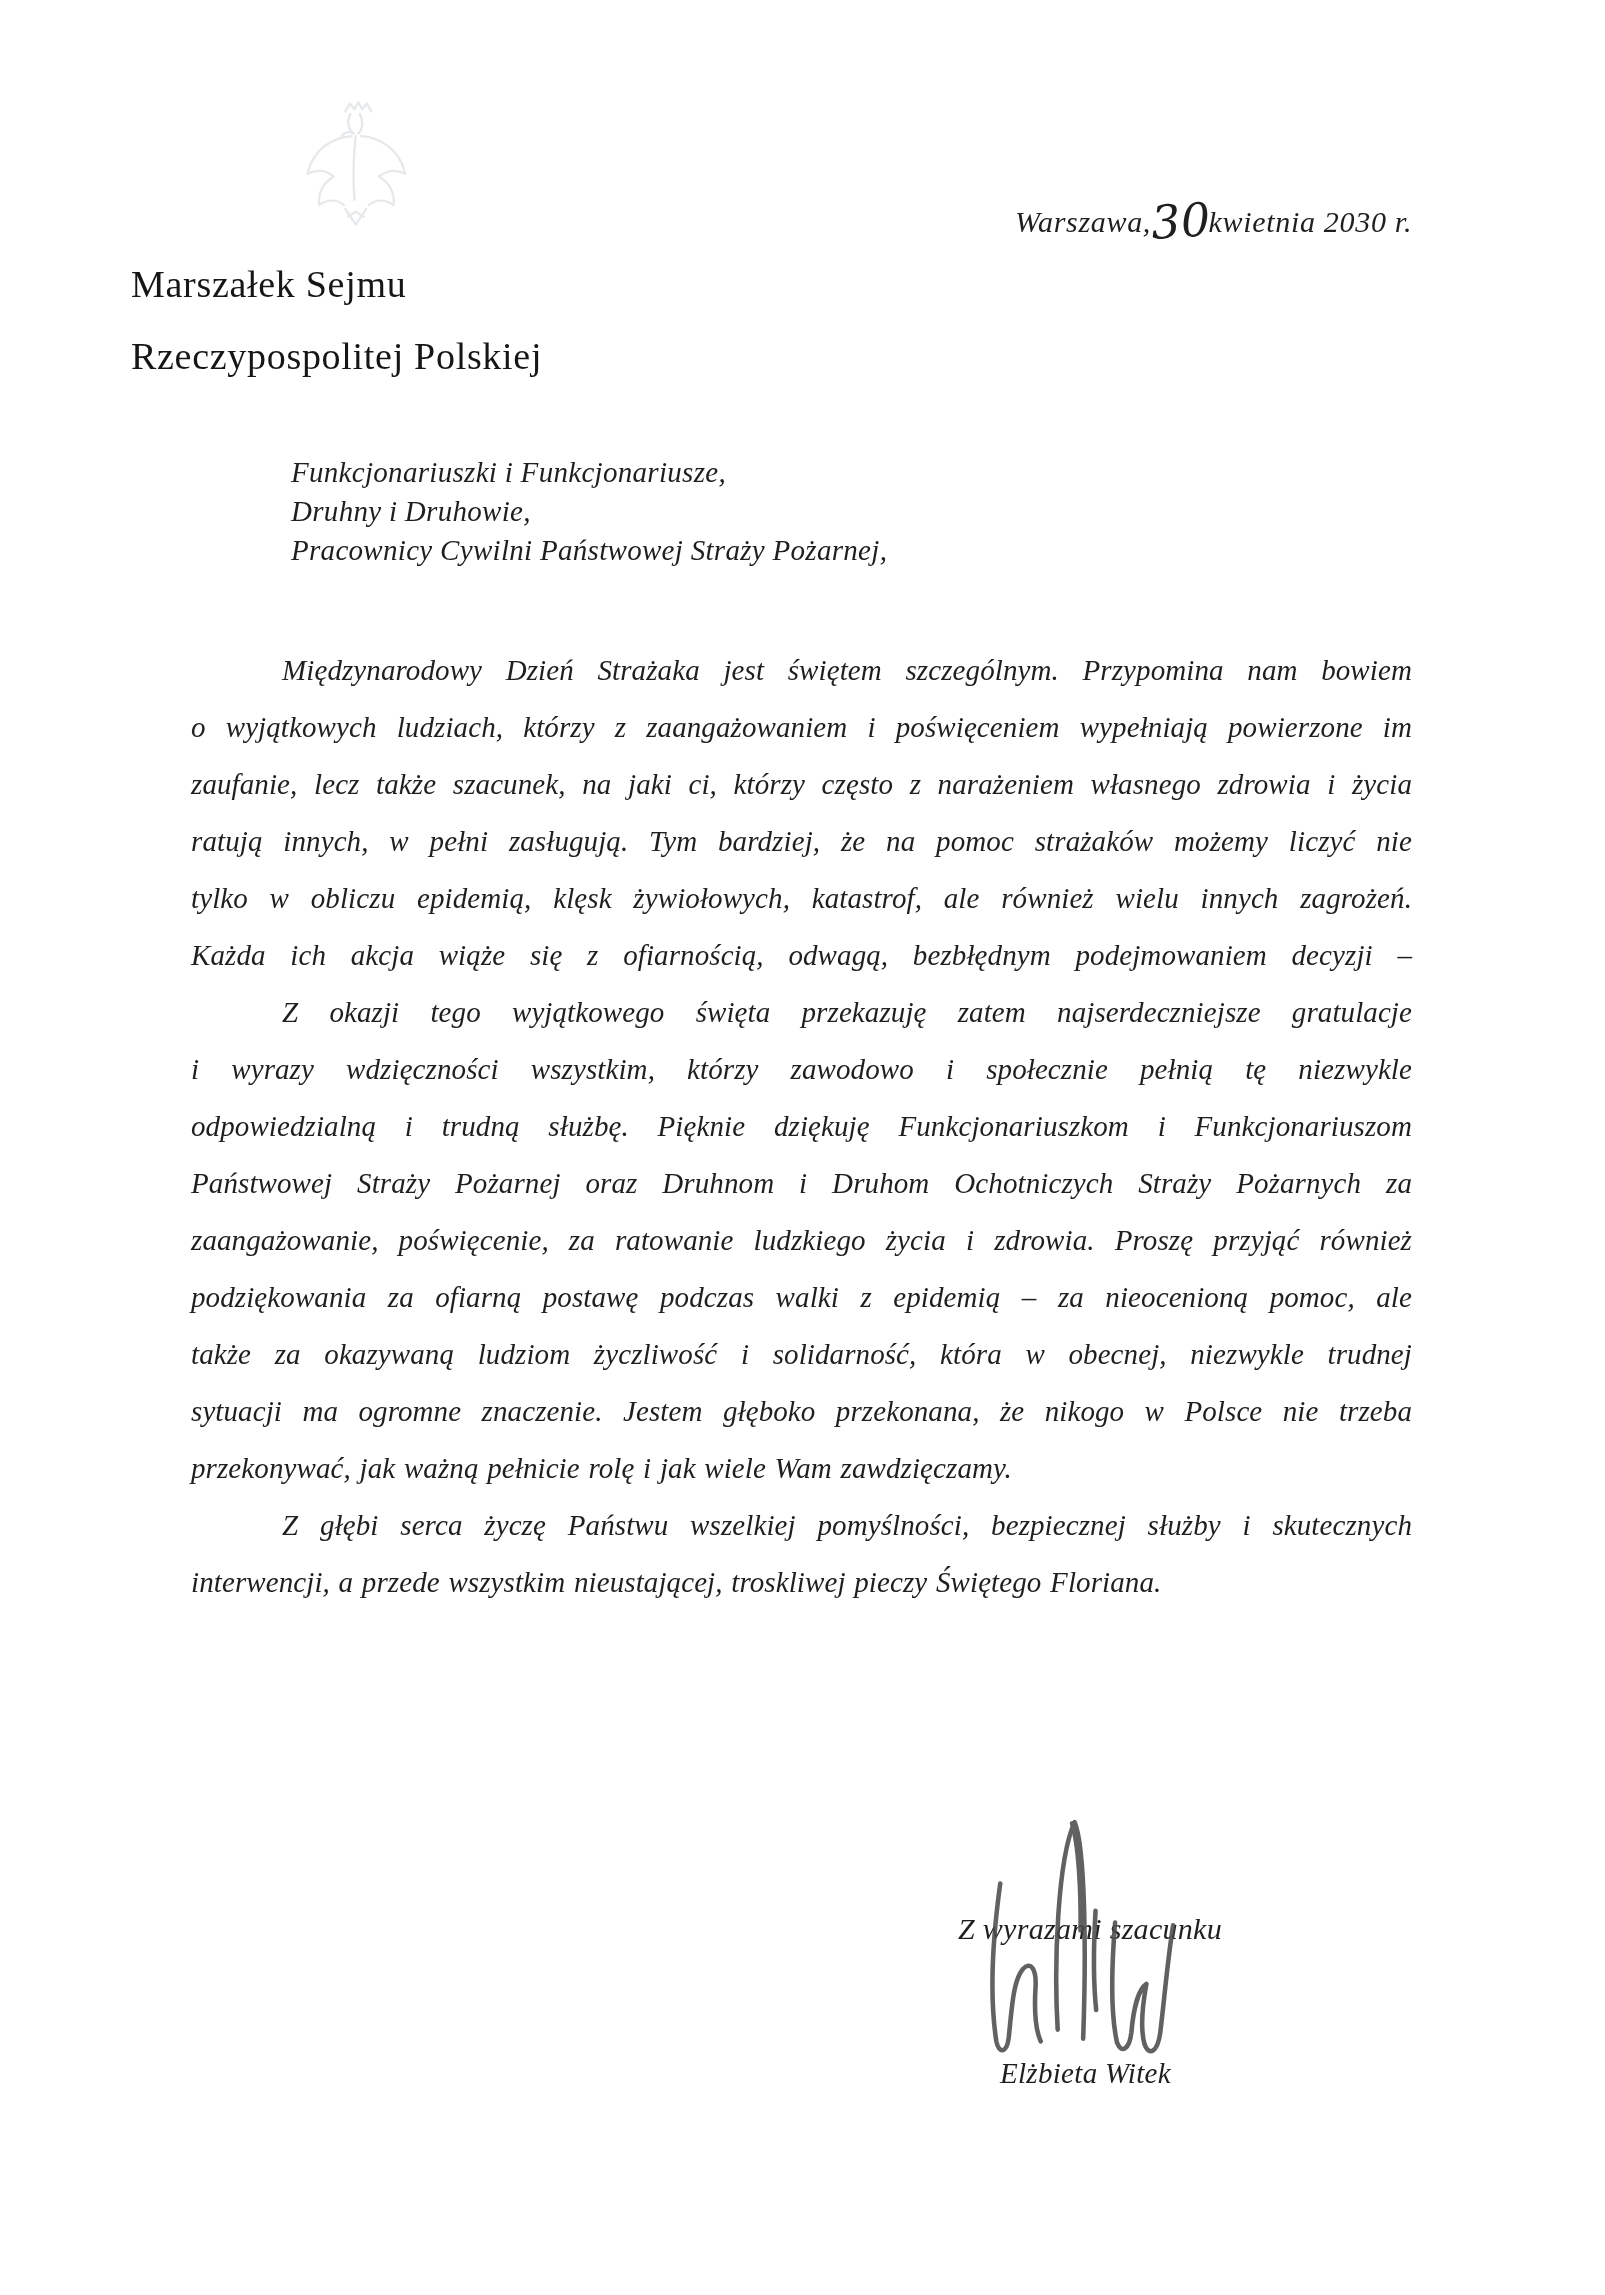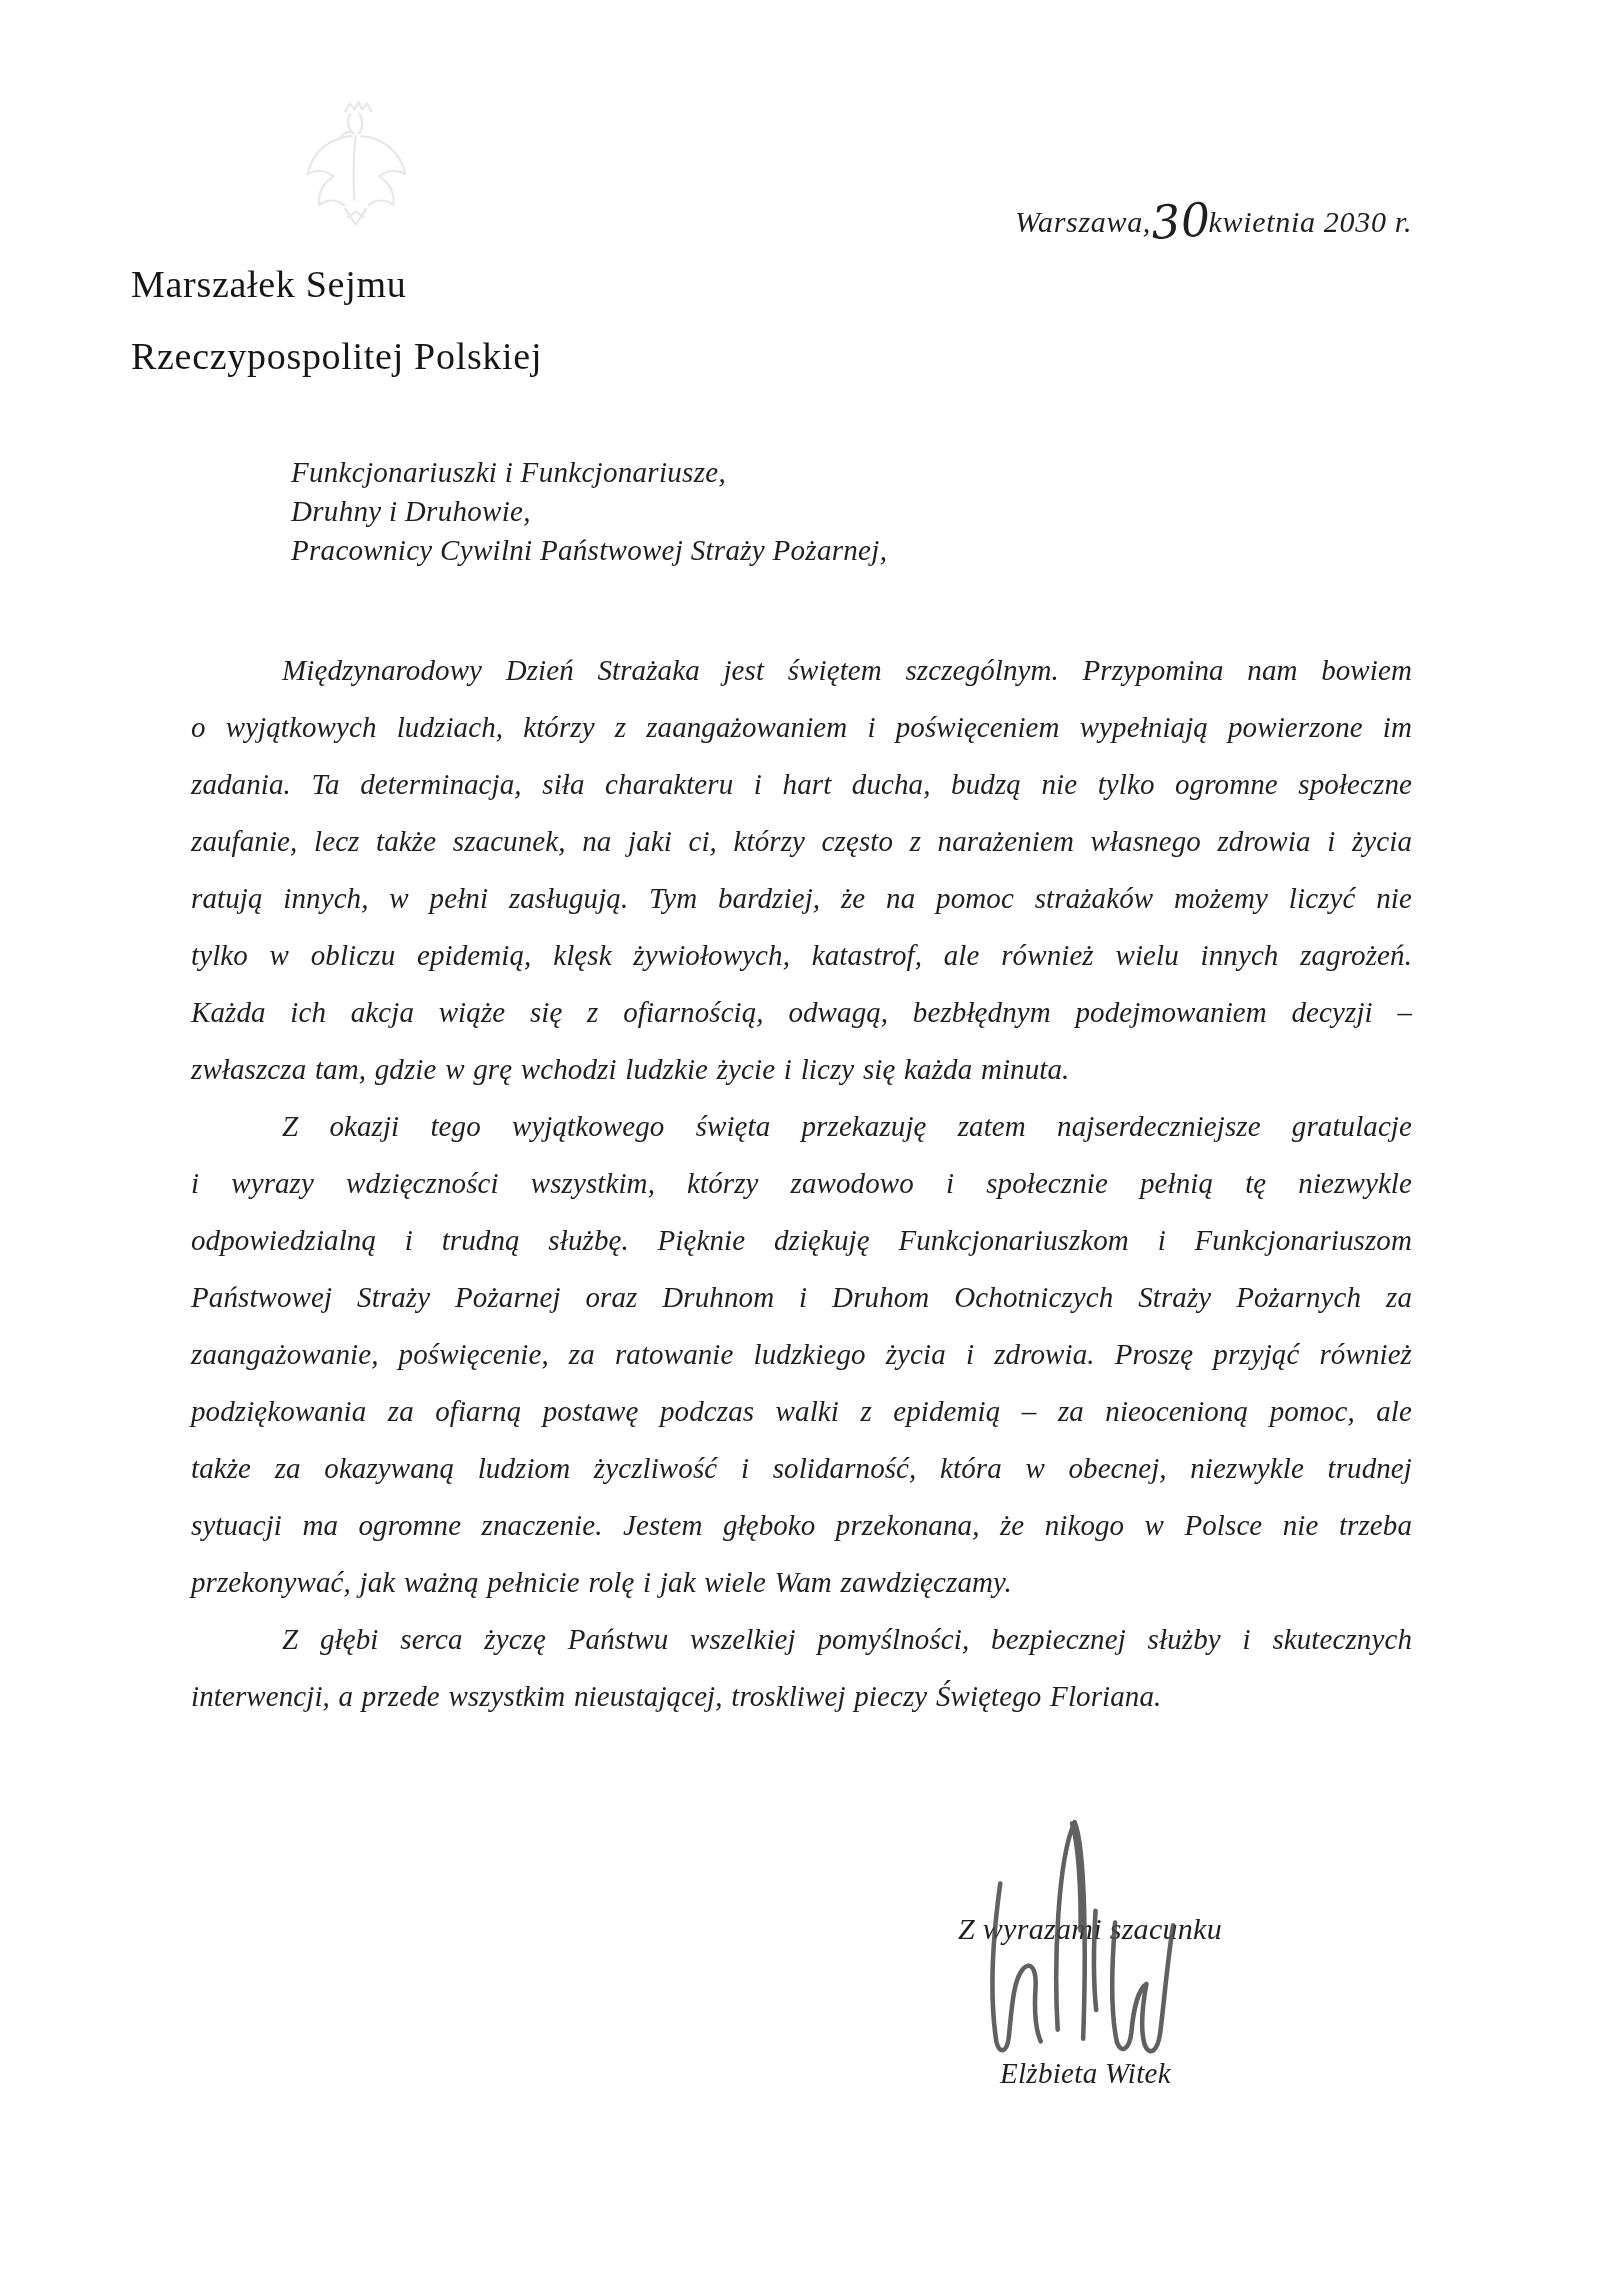--- a/index.html
+++ b/index.html
@@ -106,26 +106,24 @@
 
   <div class="recipients">
     <div>Funkcjonariuszki i Funkcjonariusze,</div>
     <div>Druhny i Druhowie,</div>
     <div>Pracownicy Cywilni Państwowej Straży Pożarnej,</div>
   </div>
 
   <div class="body-text">
     <div class="ln indent">Międzynarodowy Dzień Strażaka jest świętem szczególnym. Przypomina nam bowiem</div>
     <div class="ln">o wyjątkowych ludziach, którzy z zaangażowaniem i poświęceniem wypełniają powierzone im</div>
-    <div class="ln">zadania. Ta determinacja, siła charakteru i hart ducha, budzą nie tylko ogromne społeczne</div>
     <div class="ln">zaufanie, lecz także szacunek, na jaki ci, którzy często z narażeniem własnego zdrowia i życia</div>
     <div class="ln">ratują innych, w pełni zasługują. Tym bardziej, że na pomoc strażaków możemy liczyć nie</div>
     <div class="ln">tylko w obliczu epidemią, klęsk żywiołowych, katastrof, ale również wielu innych zagrożeń.</div>
     <div class="ln">Każda ich akcja wiąże się z ofiarnością, odwagą, bezbłędnym podejmowaniem decyzji –</div>
-    <div class="ln last">zwłaszcza tam, gdzie w grę wchodzi ludzkie życie i liczy się każda minuta.</div>
 
     <div class="ln indent">Z okazji tego wyjątkowego święta przekazuję zatem najserdeczniejsze gratulacje</div>
     <div class="ln">i wyrazy wdzięczności wszystkim, którzy zawodowo i społecznie pełnią tę niezwykle</div>
     <div class="ln">odpowiedzialną i trudną służbę. Pięknie dziękuję Funkcjonariuszkom i Funkcjonariuszom</div>
     <div class="ln">Państwowej Straży Pożarnej oraz Druhnom i Druhom Ochotniczych Straży Pożarnych za</div>
     <div class="ln">zaangażowanie, poświęcenie, za ratowanie ludzkiego życia i zdrowia. Proszę przyjąć również</div>
     <div class="ln">podziękowania za ofiarną postawę podczas walki z epidemią – za nieocenioną pomoc, ale</div>
     <div class="ln">także za okazywaną ludziom życzliwość i solidarność, która w obecnej, niezwykle trudnej</div>
     <div class="ln">sytuacji ma ogromne znaczenie. Jestem głęboko przekonana, że nikogo w Polsce nie trzeba</div>
     <div class="ln last">przekonywać, jak ważną pełnicie rolę i jak wiele Wam zawdzięczamy.</div>

